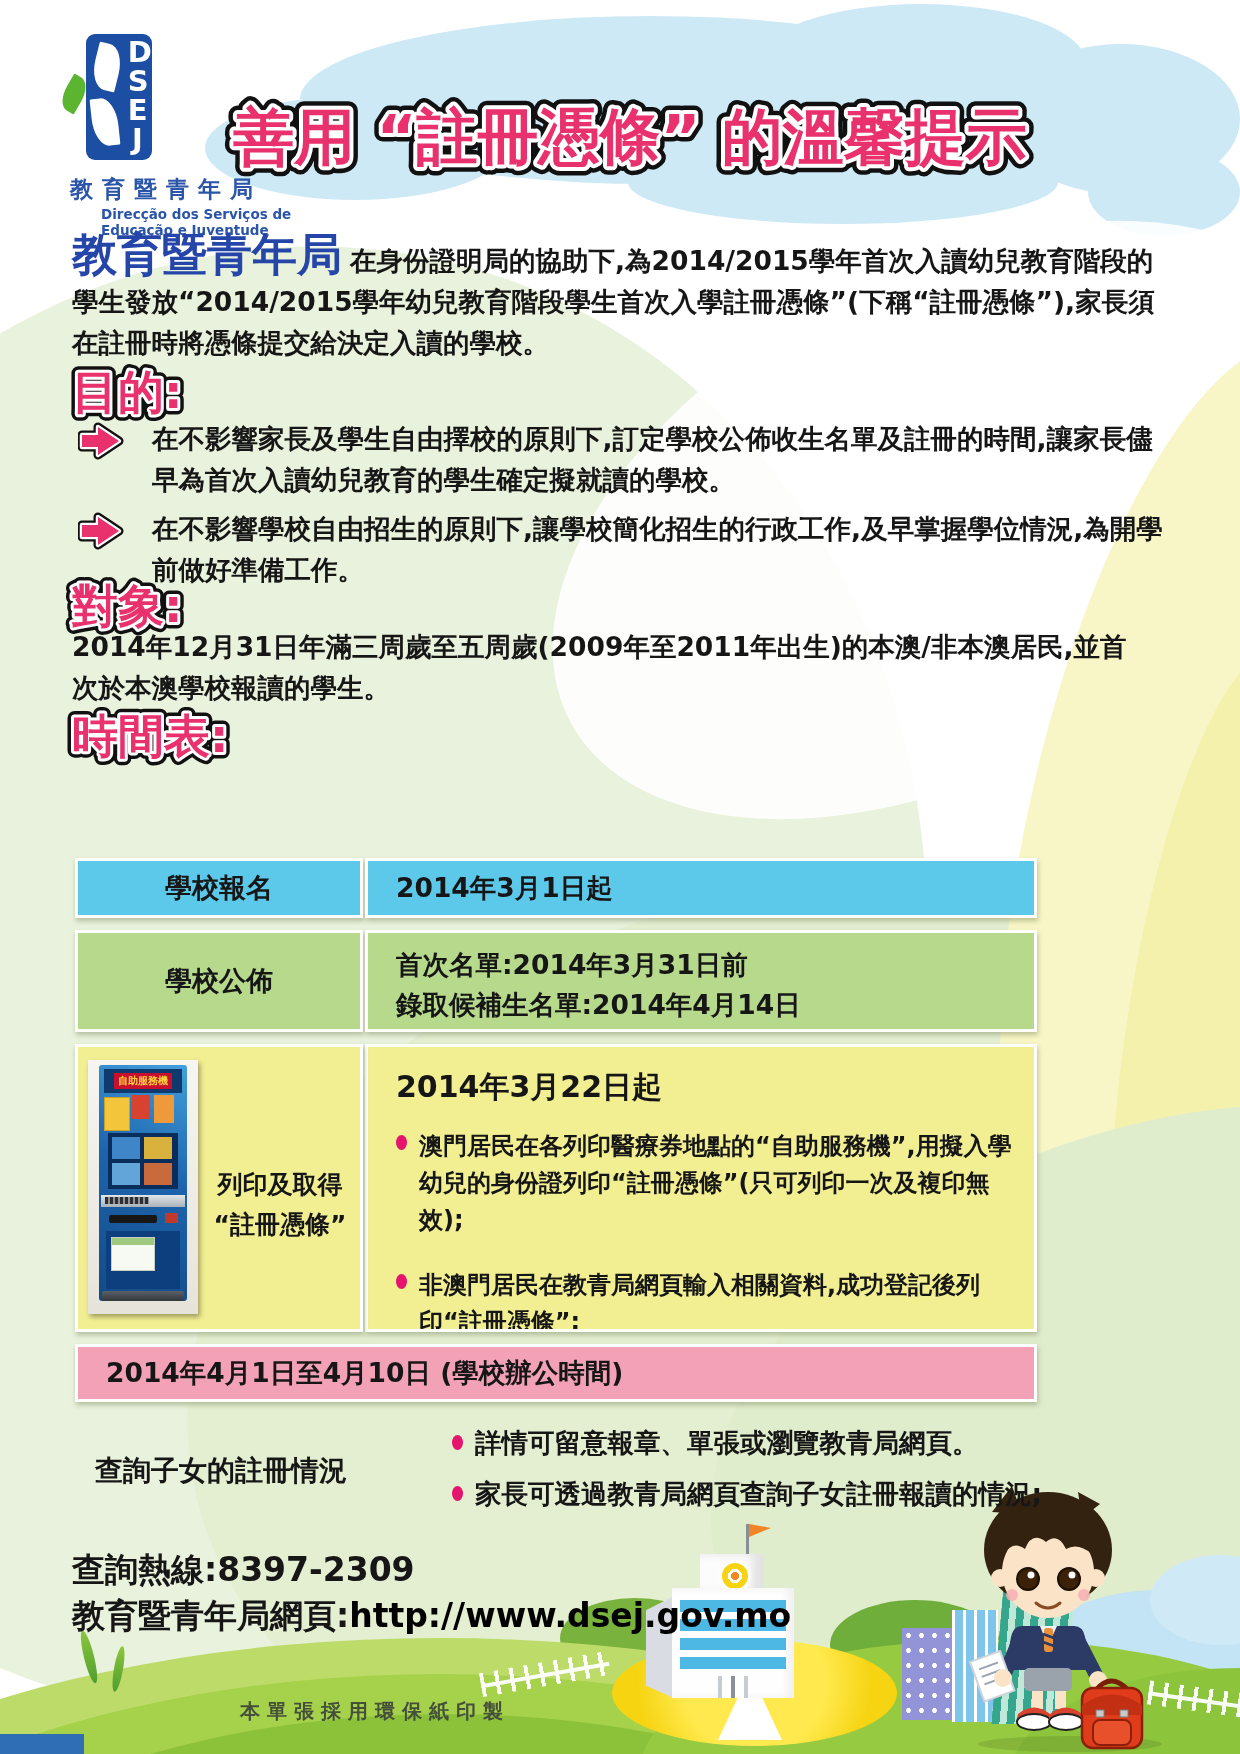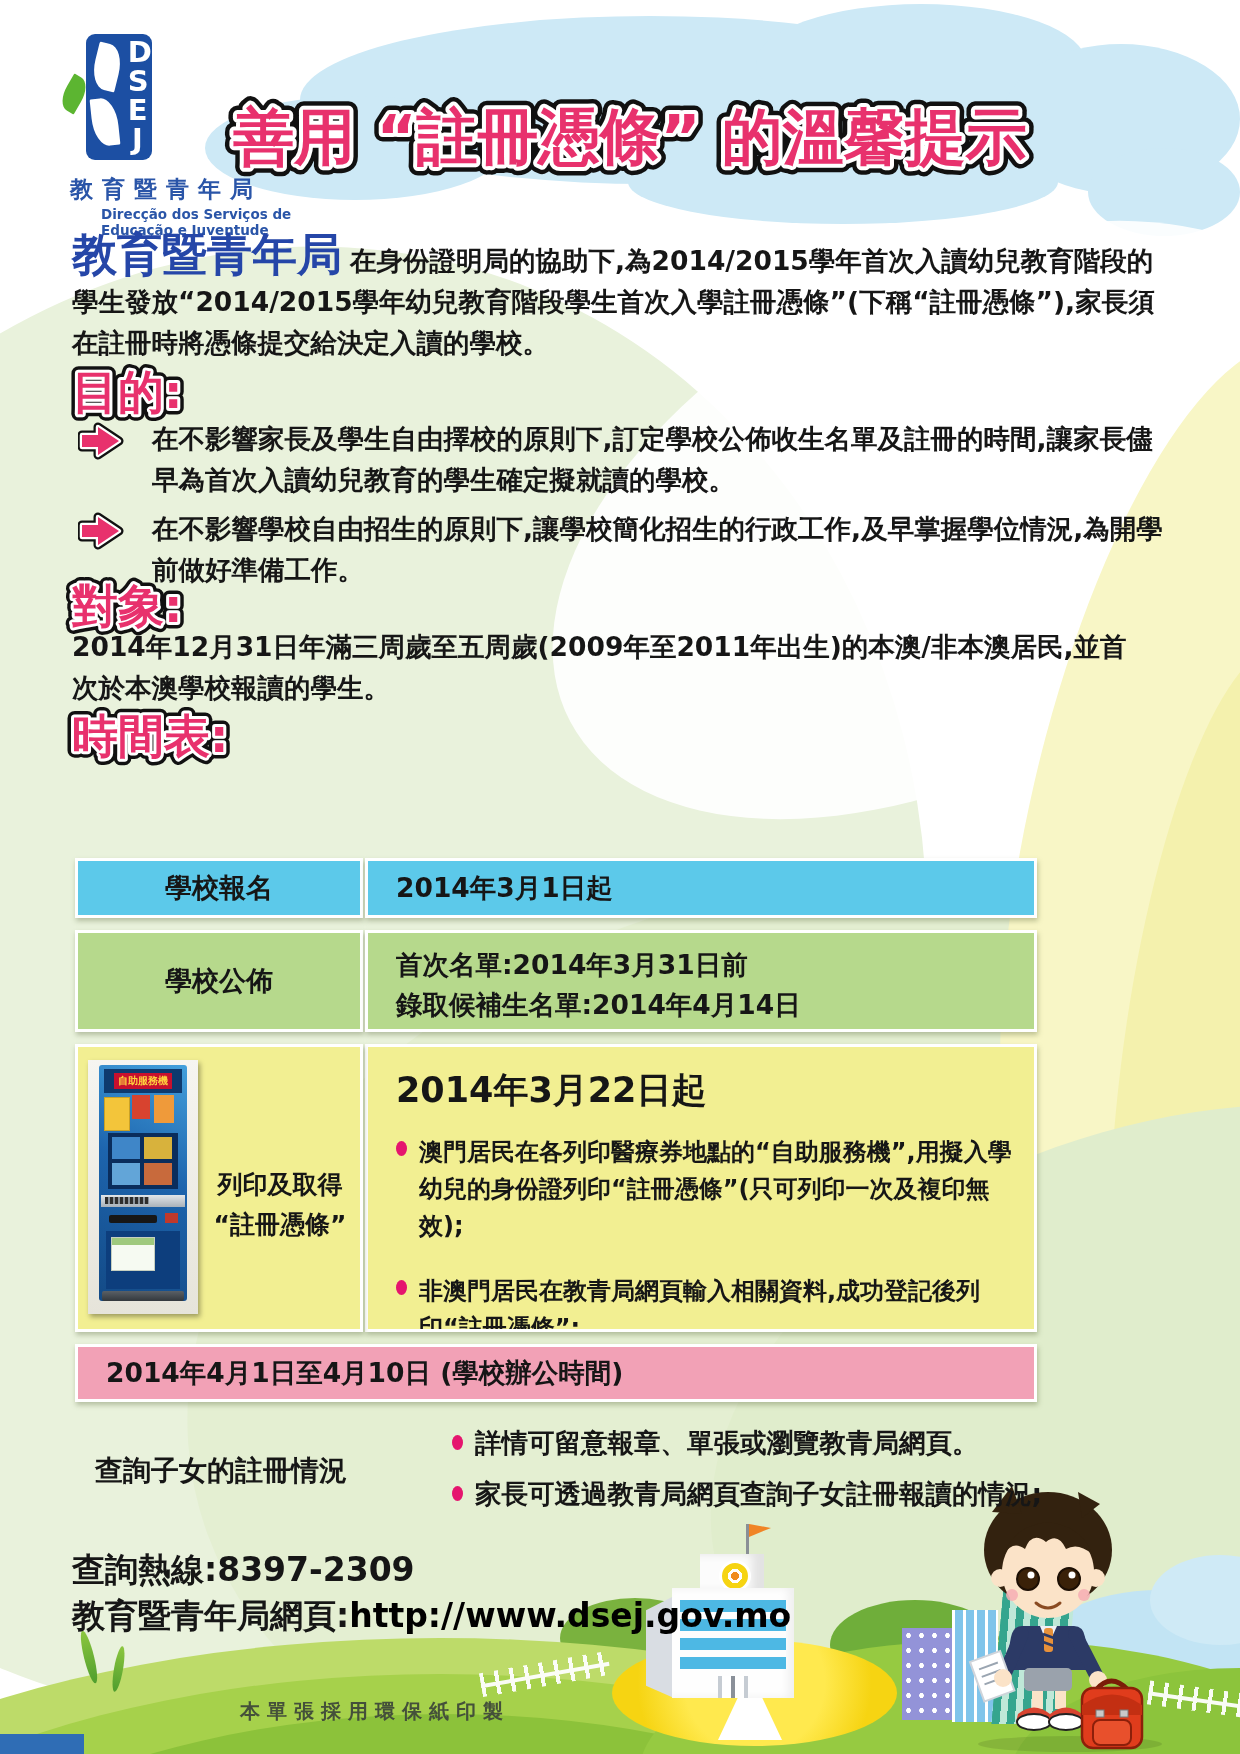--- a/index.html
+++ b/index.html
@@ -257,21 +257,21 @@
           </div>
           <div class="k-base"></div>
         </div>
       </div>
       <div style="position:absolute;left:124px;top:118px;width:156px;text-align:center;font-size:25px;line-height:40px;">
         <div>列印及取得</div>
         <div>“註冊憑條”</div>
       </div>
     </div>
     <div class="t-cell t-value row-yellow" style="height:288px;display:block;padding:20px 18px 0 28px;overflow:hidden;">
-      <div style="font-size:35px;margin-bottom:20px;">2014年3月22日起</div>
+      <div style="font-size:30px;margin-bottom:20px;">2014年3月22日起</div>
       <div class="tb-item">
         <span class="dot"></span>
         <span>澳門居民在各列印醫療券地點的“自助服務機”,用擬入學幼兒的身份證列印“註冊憑條”(只可列印一次及複印無效);</span>
       </div>
       <div class="tb-item">
         <span class="dot"></span>
         <span>非澳門居民在教青局網頁輸入相關資料,成功登記後列印“註冊憑條”;</span>
       </div>
 
     </div>

